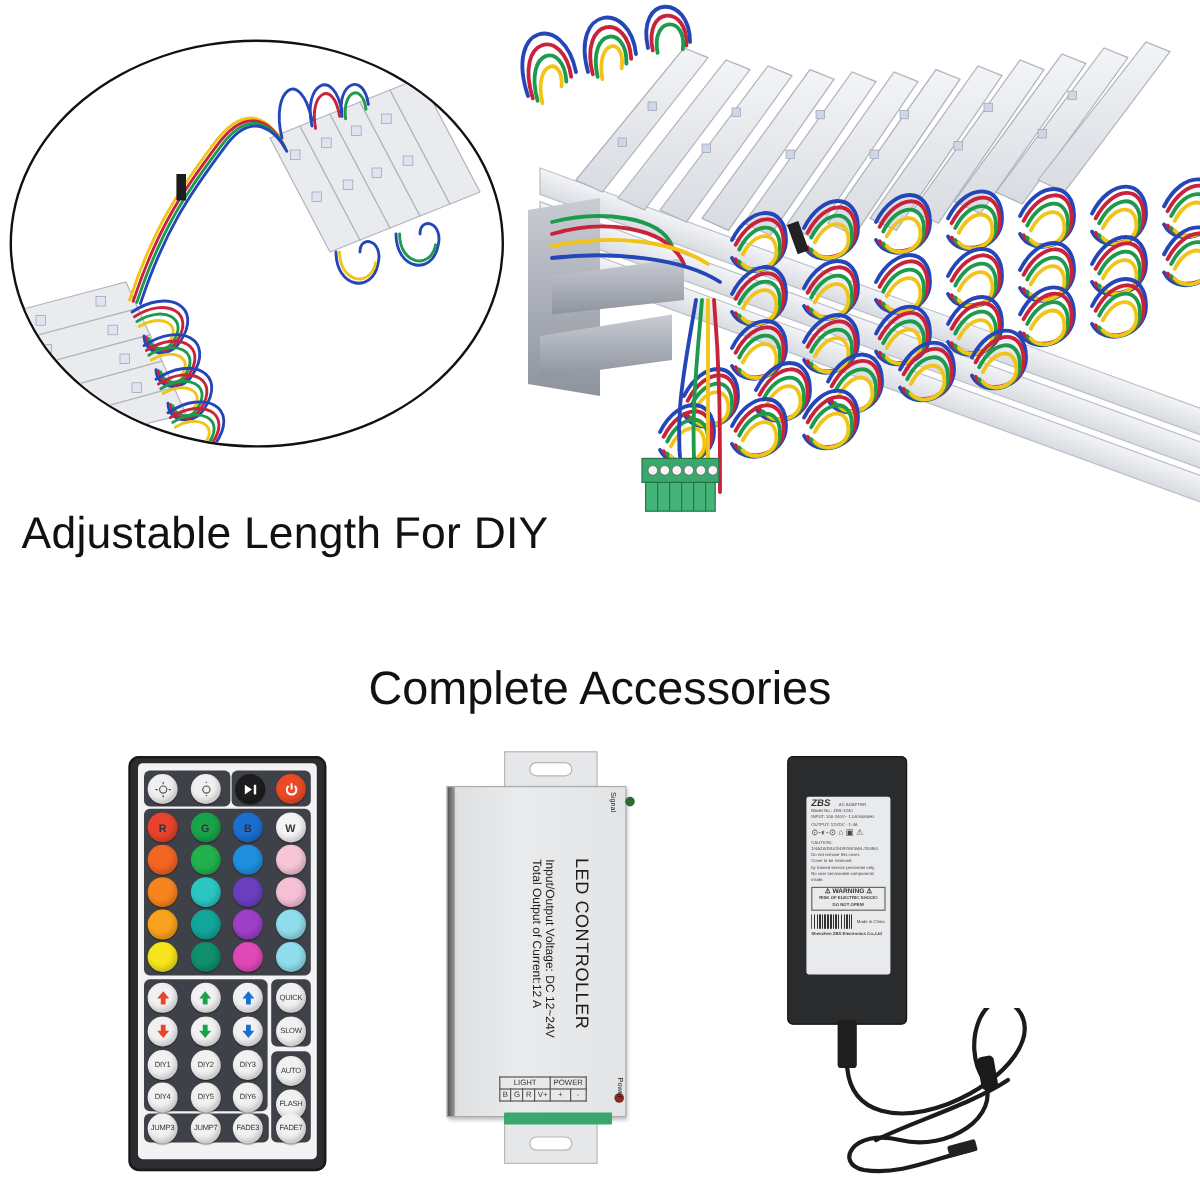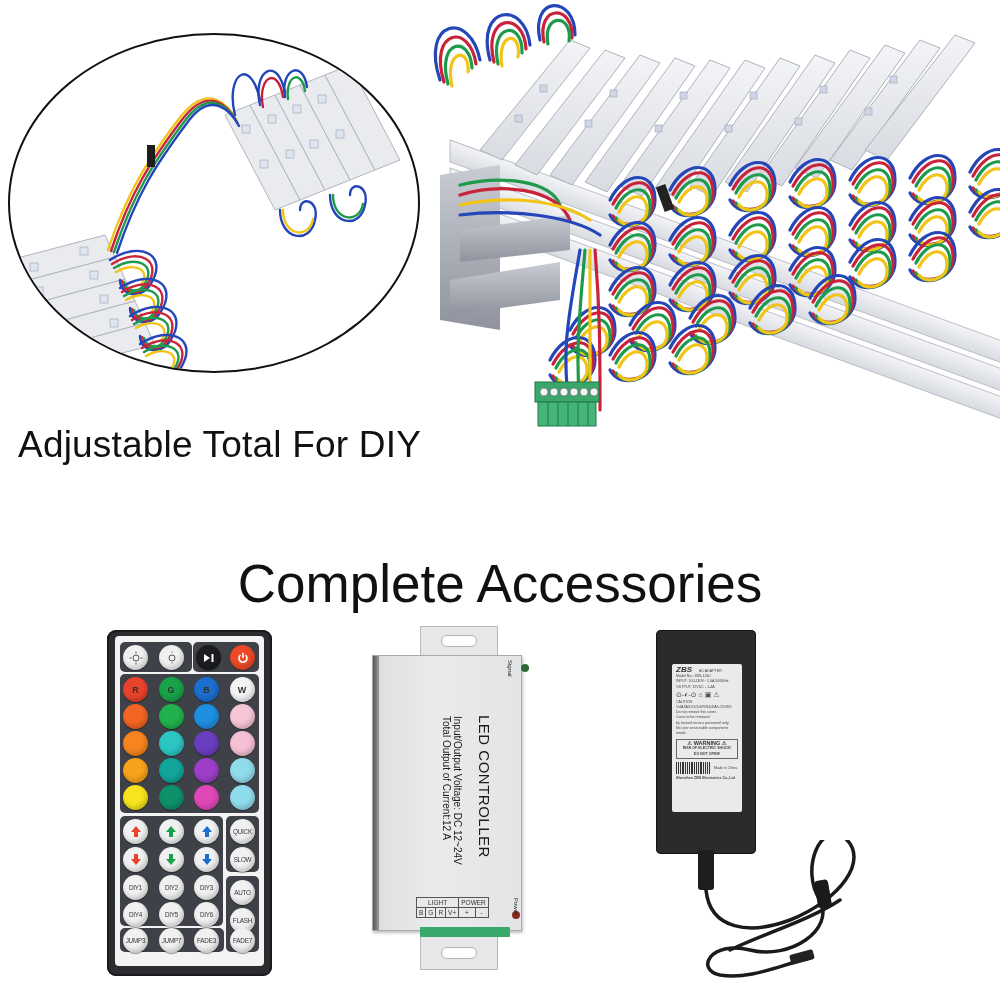--- a/index.html
+++ b/index.html
@@ -1,21 +1,21 @@
 <!DOCTYPE html>
 <html><head>
 <meta charset="utf-8">
 <style>
   * { box-sizing: border-box; margin: 0; padding: 0; }
   html, body { width: 1000px; height: 1000px; background: #ffffff; overflow: hidden; }
   body { position: relative; font-family: "Liberation Sans", sans-serif; color: #111; }
 
   .heading { position: absolute; font-family: "Liberation Sans", sans-serif; font-weight: normal; color: #111; white-space: nowrap; }
   #h1 { left: 18px; top: 424px; font-size: 37px; letter-spacing: 0.2px; }
-  #h2 { left: 0; width: 1000px; text-align: center; top: 553px; font-size: 53px; }
+  #h2 { left: 0; width: 1000px; text-align: center; top: 553px; font-size: 39px; }
 
   
   .modules-area { position: absolute; left: 420px; top: 0; width: 580px; height: 470px; }
   .zoom-circle { position: absolute; left: 88px; top: 33px; width: 352px; height: 352px; border-radius: 50%;
                  border: 2px solid #111; background: #fff; overflow: hidden; }
 
   
   .remote { position: absolute; left: 107px; top: 630px; width: 165px; height: 346px; background: #2c2d30;
             border-radius: 9px; box-shadow: inset 0 0 0 2px #1a1a1a; }
   .remote-face { position: absolute; left: 8px; top: 6px; width: 149px; height: 330px; background: #f3f3f3; border-radius: 4px; }
@@ -252,21 +252,21 @@
       <path d="M278,64 c-3,-24 14,-30 17,-8" stroke="#1e9a4c"></path>
       <path d="M270,175 c0,30 30,35 35,10 c5,-20 -15,-25 -15,-10" stroke="#2446b8"></path>
       <path d="M273,175 c0,26 26,30 30,9" stroke="#f2c417"></path>
       <path d="M320,160 c0,30 30,35 35,10 c5,-20 -15,-25 -15,-10" stroke="#2446b8"></path>
       <path d="M323,160 c0,26 26,30 30,9" stroke="#1e9a4c"></path>
     </g>
     <rect x="137" y="110" width="8" height="22" fill="#1d1d1d"></rect>
   </svg>
 </div>
 
-<div id="h1" class="heading">Adjustable Total For DIY</div>
+<div id="h1" class="heading">Adjustable Length For DIY</div>
 <div id="h2" class="heading">Complete Accessories</div>
 
 <div class="remote">
   <div class="remote-face"></div>
 
   <div class="panel" style="left:13px;top:12px;width:72px;height:30px;"></div>
   <div class="panel" style="left:86px;top:12px;width:66px;height:30px;"></div>
   <div class="panel" style="left:13px;top:44px;width:139px;height:139px;"></div>
   <div class="panel" style="left:13px;top:186px;width:103px;height:110px;"></div>
   <div class="panel" style="left:119px;top:186px;width:33px;height:56px;"></div>

